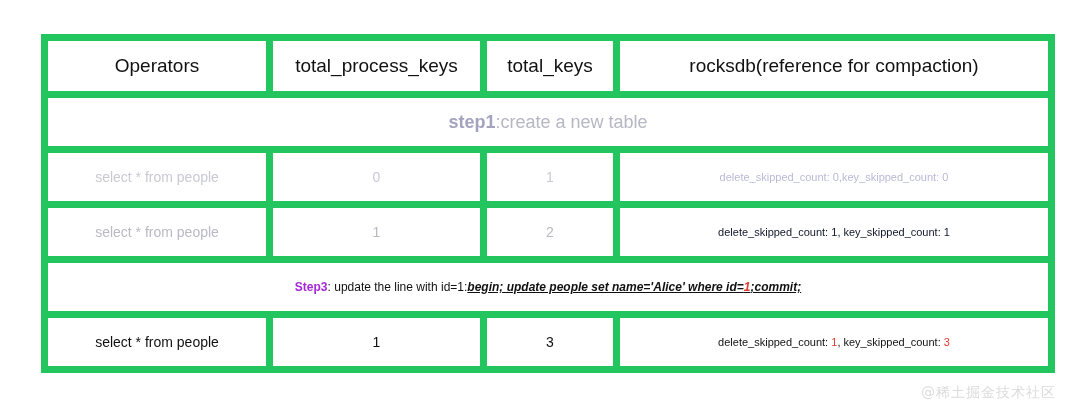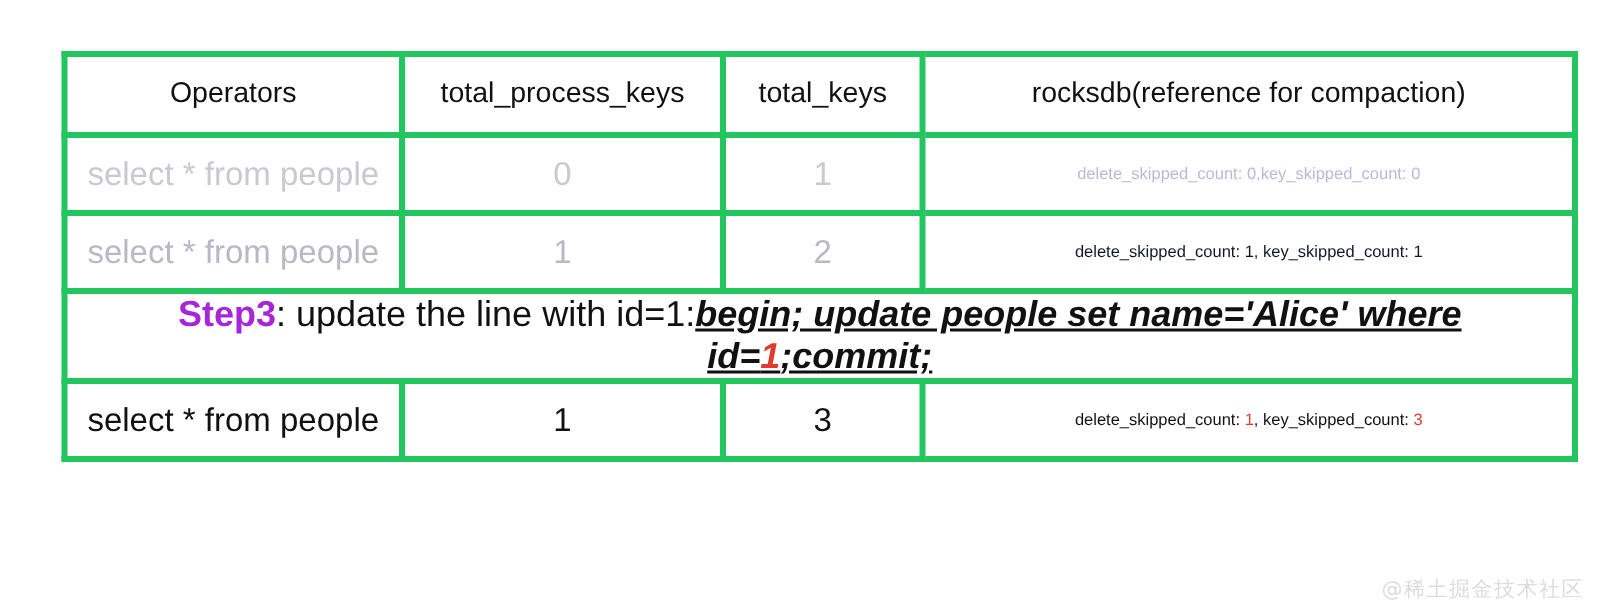--- a/index.html
+++ b/index.html
@@ -23,21 +23,21 @@
   }
 
   table.keys-table {
     border-collapse: collapse;
     width: 1007px;
     table-layout: fixed;
   }
 
   table.keys-table td,
   table.keys-table th {
-    border: 4px solid #22c55e;
+    border: 7px solid #22c55e;
     padding: 0 6px;
     text-align: center;
     vertical-align: middle;
     font-weight: normal;
   }
 
   
   col.c1 { width: 225px; }
   col.c2 { width: 214px; }
   col.c3 { width: 133px; }
@@ -50,40 +50,40 @@
     color: #111111;
   }
 
   
   tr.step-row td {
     height: 48px;
     font-size: 18px;
   }
   tr.step-row.step-faint td { color: #b7b7c4; }
   tr.step-row.step-mid   td { color: #b2b2c6; }
-  tr.step-row.step-dark  td { color: #111111; font-size: 24px; }
+  tr.step-row.step-dark  td { color: #111111; font-size: 12px; }
 
   .step-label { font-weight: bold; }
   .step-label.faint { color: #a3a3c0; }
   .step-label.mid   { color: #9c9cc4; }
   .step-label.vivid { color: #a626d8; }
 
   .sql {
     font-weight: bold;
     font-style: italic;
     text-decoration: underline;
   }
   .sql.faint { color: #b6b6d8; }
   .sql.dark  { color: #111111; }
   .red { color: #e03b2f; }
 
   
   tr.data-row td {
     height: 48px;
-    font-size: 22px;
+    font-size: 14px;
   }
   tr.data-row .op-cell,
   tr.data-row .num-cell { font-weight: normal; }
   tr.data-row .rock-cell { font-weight: normal; font-size: 11px; }
 
   tr.data-row.tone-faint .op-cell,
   tr.data-row.tone-faint .num-cell { color: #c9c9d4; }
   tr.data-row.tone-faint .rock-cell { color: #b9b9d8; }
 
   tr.data-row.tone-mid .op-cell,
@@ -121,20 +121,25 @@
     </colgroup>
     <tbody>
 
       <tr class="header-row">
         <td>Operators</td>
         <td>total_process_keys</td>
         <td>total_keys</td>
         <td>rocksdb(reference for compaction)</td>
       </tr>
 
+      <tr class="step-row step-faint">
+        <td colspan="4">
+          <span class="step-label faint">step1</span><span>:</span><span>create a new table</span>
+        </td>
+      </tr>
 
       <tr class="data-row tone-faint">
         <td class="op-cell">select * from people</td>
         <td class="num-cell">0</td>
         <td class="num-cell">1</td>
         <td class="rock-cell nowrap">
           <span>delete_skipped_count: </span><span>0</span><span>,key_skipped_count: </span><span>0</span>
         </td>
       </tr>
 

